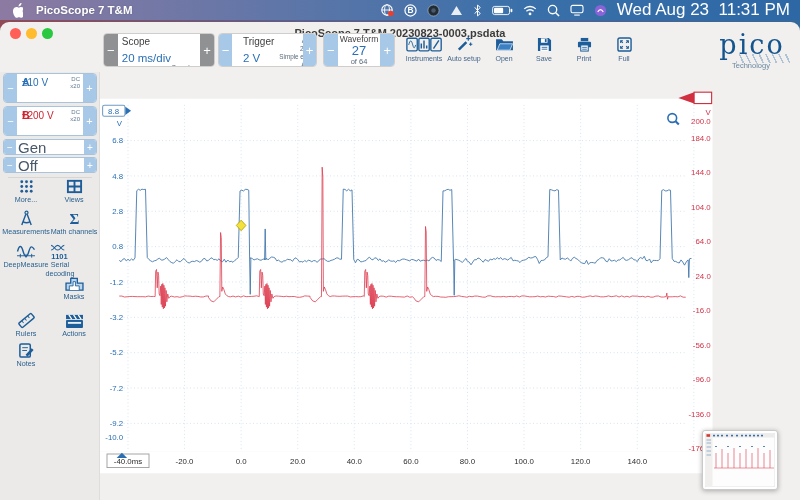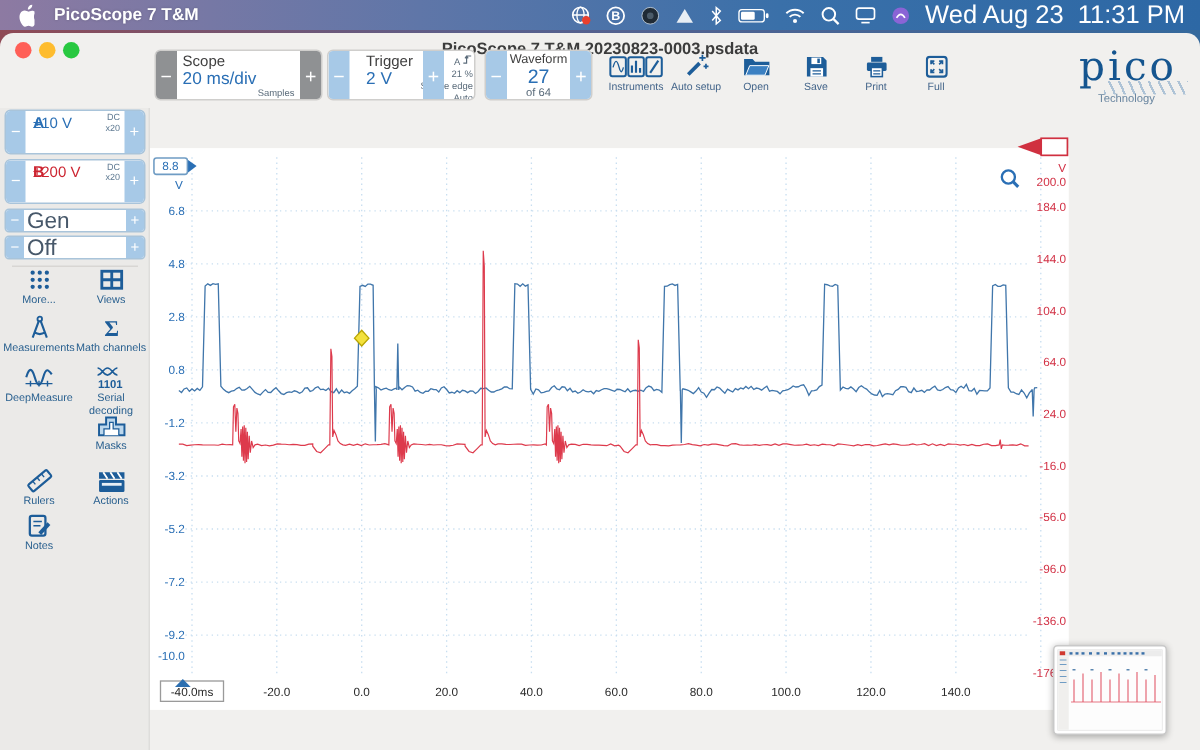--- a/index.html
+++ b/index.html
@@ -30,21 +30,21 @@
   .stopblock{width:11px;background:#c02834;}
   .stoplabel{flex:1;display:flex;align-items:center;justify-content:center;color:#c02834;font-size:11px;}
   .panel{position:absolute;top:11px;height:34px;display:flex;background:#fff;
     border:1px solid #cfcecc;border-radius:4px;overflow:hidden;}
   .pbtn{width:14px;display:flex;align-items:center;justify-content:center;color:#fff;
     font-size:13px;line-height:1;}
   .gray{background:#8f9193;}
   .lblue{background:#a7c9e7;}
   .pbody{display:flex;justify-content:space-between;padding:2px 4px;}
   .pcol-l .plabel{font-size:10px;color:#3f3f3f;}
-  .pcol-l .pvalue{font-size:11.5px;color:#2a6fb5;margin-top:0;white-space:nowrap;}
+  .pcol-l .pvalue{font-size:11.5px;color:#2a6fb5;margin-top:5px;white-space:nowrap;}
   .pcol-r{font-size:6.3px;color:#5a6b7a;text-align:right;line-height:1.25;margin-left:5px;white-space:nowrap;}
   .wfbody{flex-direction:column;align-items:center;justify-content:center;display:flex;padding:1px 2px;}
   .wfbody .plabel{font-size:8.5px;color:#3f3f3f;}
   .wfbody .wfnum{font-size:13px;color:#2a6fb5;line-height:1;}
   .wfbody .wfof{font-size:7.5px;color:#5a6b7a;}
   .tbbtns{position:absolute;left:404px;top:12px;display:flex;}
   .tbbtn{width:40px;text-align:center;}
   .tbbtn .ticon{height:18px;display:flex;align-items:flex-end;justify-content:center;}
   .tbbtn .tlabel{font-size:7px;color:#44658a;margin-top:3px;white-space:nowrap;}
   .picologo{position:absolute;right:6px;top:9px;width:84px;text-align:center;}
@@ -178,21 +178,21 @@
           <div>2446 S</div>
           <div>Sample rate</div>
           <div>12.2 kS/s</div>
         </div>
       </div>
       <div class="pbtn gray">+</div>
     </div>
 
     <div class="panel" style="left:218px;width:99px;">
       <div class="pbtn lblue">−</div>
-      <div class="pbody" style="width:49px;padding-left:11px;">
+      <div class="pbody" style="width:71px;padding-left:11px;">
         <div class="pcol-l">
           <div class="plabel">Trigger</div>
           <div class="pvalue">2 V</div>
         </div>
         <div class="pcol-r">
           <div><span>A</span>
             <svg width="7" height="7" viewBox="0 0 8 8">
                 <path d="M1,7 H3.5 V1.5 H7 M3.5,1.5 l-1.2,1.8 M3.5,1.5 l1.2,1.8" fill="none" stroke="#5a6b7a" stroke-width="0.9"></path>
               </svg></div>
           <div>21 %</div>
@@ -372,21 +372,21 @@
             <svg width="20" height="17" viewBox="0 0 21 18">
               <path d="M1.5,9 C3.5,2 5.5,2 7.5,9 S11.5,16 13.5,9 S17,3.5 19.5,7" fill="none" stroke="#1d5d99" stroke-width="1.5"></path>
               <line x1="1" y1="13.5" x2="20" y2="13.5" stroke="#1d5d99" stroke-width="1"></line>
               <line x1="4.5" y1="11.5" x2="4.5" y2="15.5" stroke="#1d5d99" stroke-width="1"></line>
               <line x1="10.5" y1="11.5" x2="10.5" y2="15.5" stroke="#1d5d99" stroke-width="1"></line>
               <line x1="16.5" y1="11.5" x2="16.5" y2="15.5" stroke="#1d5d99" stroke-width="1"></line>
             </svg>
           </div>
           <div class="tlabel">DeepMeasure</div>
         </div>
-        <div class="tool" style="left: 50px; top: 171px; width: 48px;">
+        <div class="tool" style="left: 36px; top: 171px; width: 48px;">
           <div class="ticon">
             <svg width="21" height="17" viewBox="0 0 22 18">
               <path d="M1,2.5 C4,2.5 5,7.5 8,7.5 S12,2.5 15,2.5 M1,7.5 C4,7.5 5,2.5 8,2.5 S12,7.5 15,7.5" fill="none" stroke="#1d5d99" stroke-width="1.1"></path>
               <text x="10" y="16.5" text-anchor="middle" font-size="8" font-weight="bold" fill="#1d5d99">1101</text>
             </svg>
           </div>
           <div class="tlabel">Serial decoding</div>
         </div>
         <div class="tool" style="left: 50px; top: 203px; width: 48px;">
           <div class="ticon">

